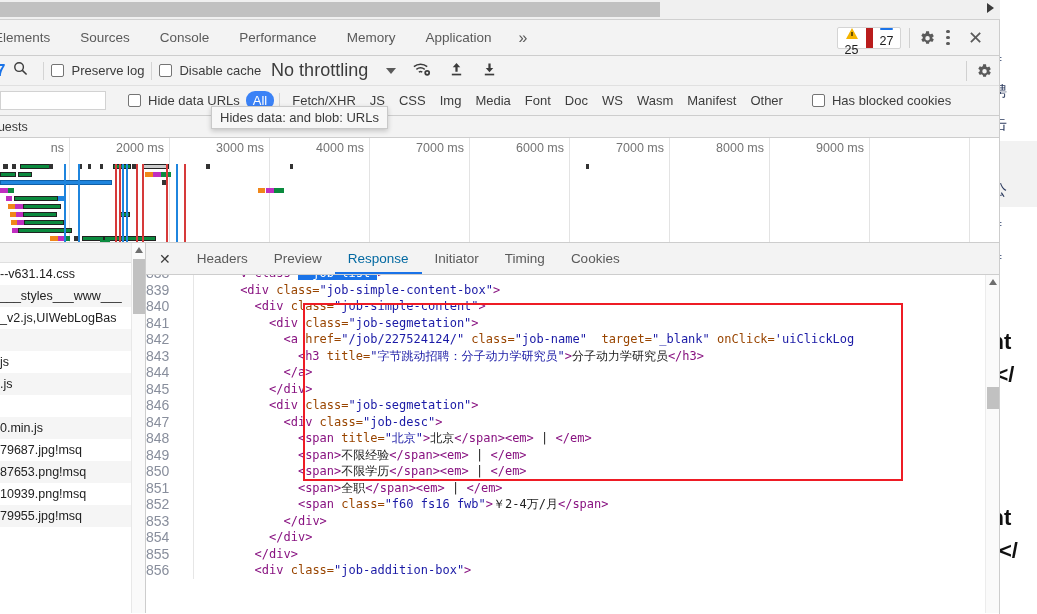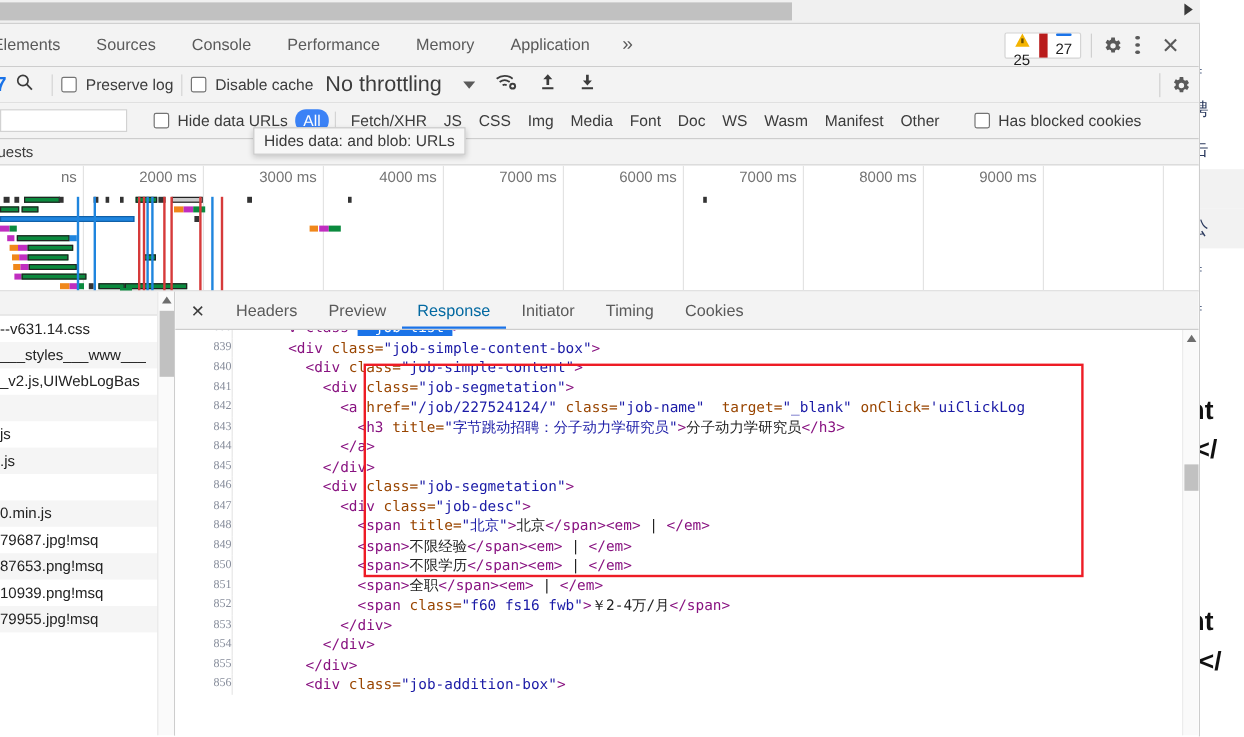--- a/index.html
+++ b/index.html
@@ -138,21 +138,21 @@
   .detail { flex:1; position:relative; background:#fff; overflow:hidden; }
   .dtabs { height:32px; background:#f3f3f3; border-bottom:1px solid #cdcdcd; display:flex; align-items:stretch; }
   .dclose { display:flex;align-items:center;padding:0 13px;font-size:14px;color:#3c3c3c; }
   .dtab { display:flex;align-items:center;padding:0 13px;font-size:13.5px;color:#5a5a5a;white-space:nowrap; }
   .dtab.active { color:#0369a1; box-shadow: inset 0 -2px 0 #1a73e8; }
 
   
   .code { position:absolute; top:32px; left:0; right:0; bottom:0; overflow:hidden; background:#fff; }
   .codewrap { position:relative; }
   .cline { display:flex; height:16.5px; align-items:flex-start; }
-  .gut { width:48px; text-align:right; padding-right:0; font-family:Liberation Serif, serif; font-size:10px; color:#888e9c; flex:none; line-height:16.5px; border-right:1px solid #e6e6e6; }
+  .gut { width:48px; text-align:right; padding-right:24px; font-family:Liberation Sans, sans-serif; font-size:14px; color:#888e9c; flex:none; line-height:16.5px; border-right:1px solid #e6e6e6; }
   .ctext { padding-left:10px; font-family:"DejaVu Sans Mono", monospace; font-size:12px; line-height:16.5px; white-space:pre; color:#222; }
   .t-tag  { color:#881280; }
   .t-attr { color:#994500; }
   .t-val  { color:#1a1aa6; }
   .t-txt  { color:#222; }
   .sel-hl { background:#1a73e8; color:#fff; }
 
   
   .redbox {
     position:absolute; border:2px solid #ee1c25; pointer-events:none; z-index:25;

